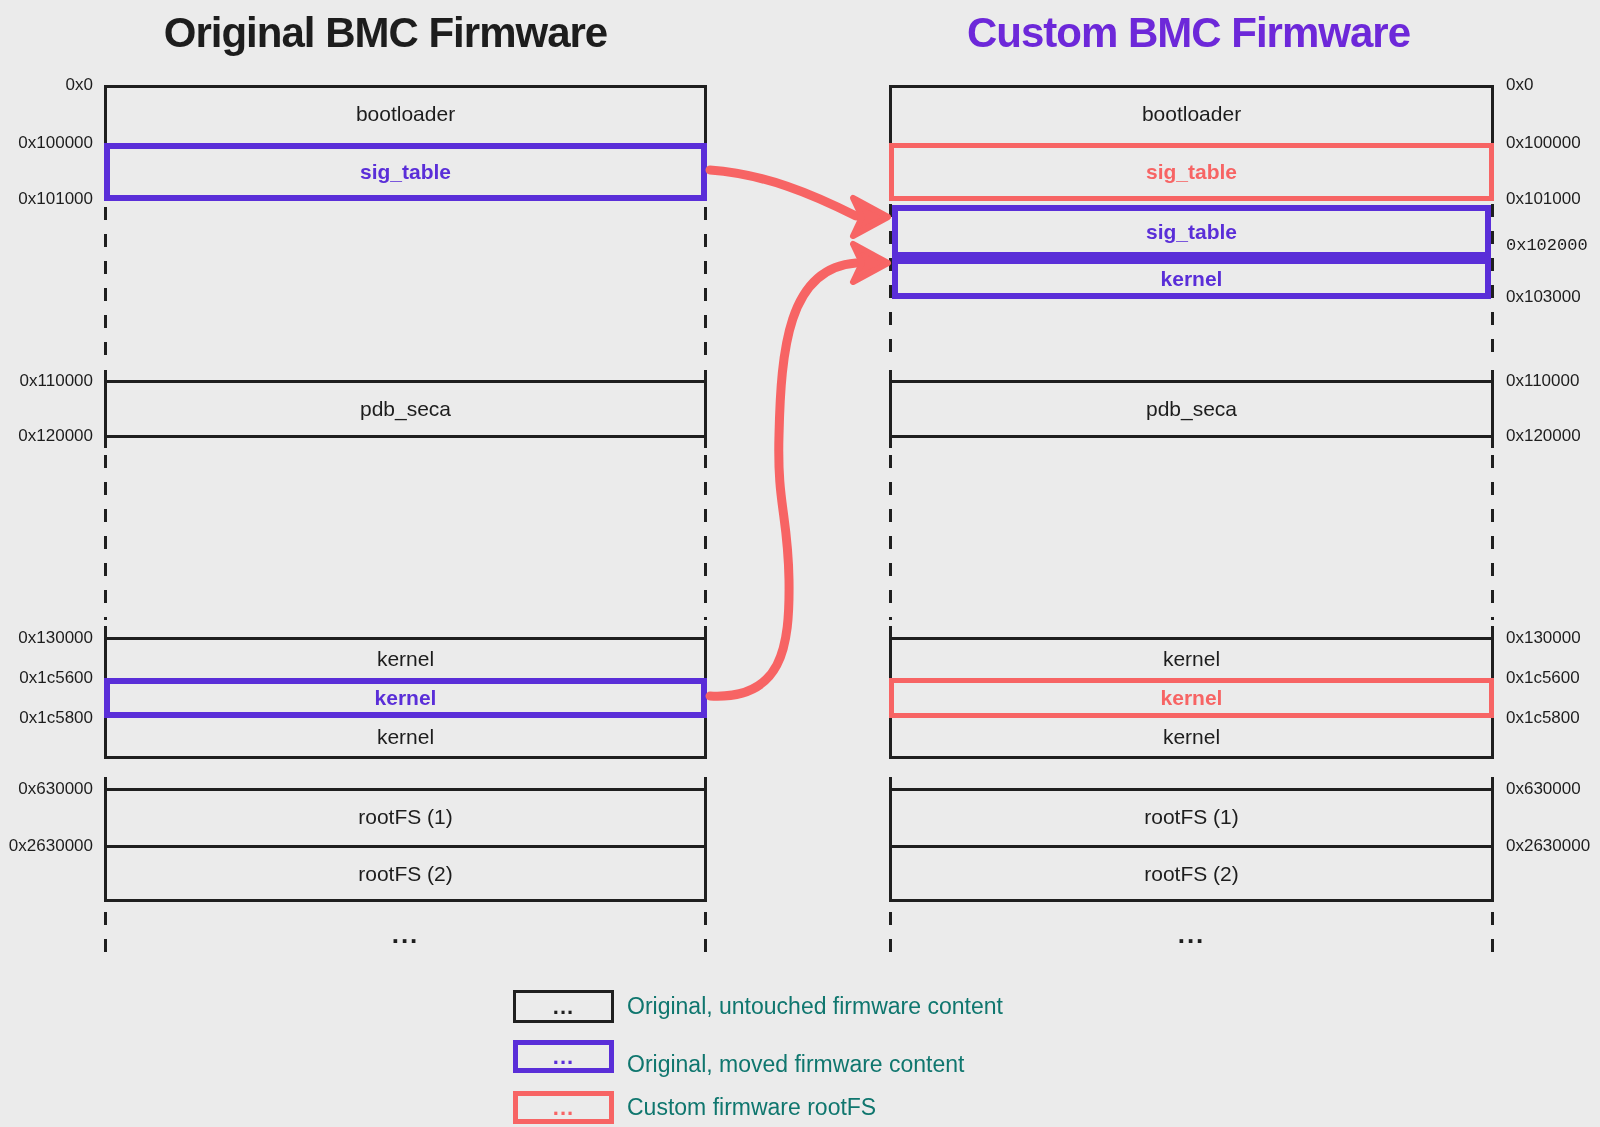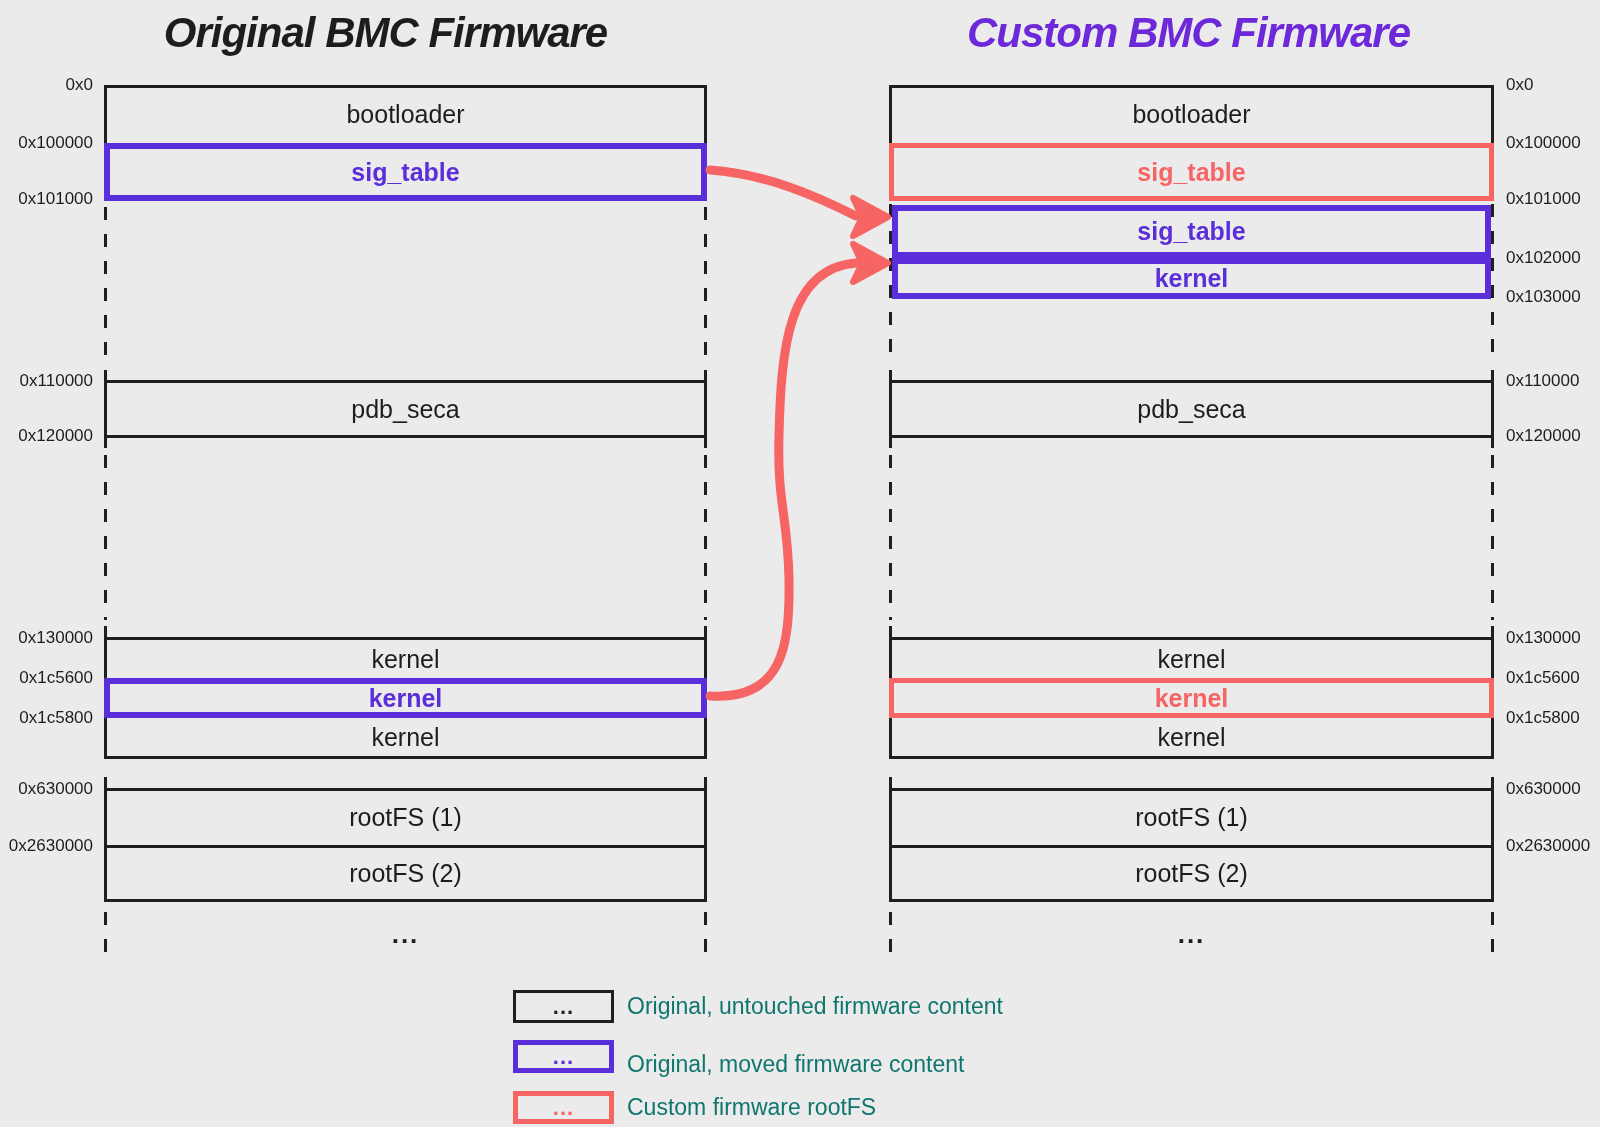--- a/index.html
+++ b/index.html
@@ -1,32 +1,32 @@
 <!DOCTYPE html>
 <html><head>
 <meta charset="utf-8">
 <style>
   html,body{margin:0;padding:0;}
   body{font-family:"Liberation Sans","DejaVu Sans",sans-serif;background:#EBEBEB;}
   .page{position:relative;width:1600px;height:1127px;background:#EBEBEB;overflow:hidden;}
 
   .title{position:absolute;top:8px;height:50px;text-align:center;
-         font-size:42px;font-weight:bold;letter-spacing:-1px;color:#1D1D1D;line-height:50px;font-style:italic;}
+         font-size:42px;font-weight:bold;letter-spacing:-1px;color:#1D1D1D;line-height:50px;}
   .title.coral{color:#6d28d9;}
   .hline{position:absolute;height:3px;background:#1F1F1F;}
   .sides{position:absolute;border-left:3px solid #1F1F1F;border-right:3px solid #1F1F1F;box-sizing:border-box;}
   .sides.capped{border-bottom:3px solid #1F1F1F;}
   .boxTLR{position:absolute;border:3px solid #1F1F1F;border-bottom:none;box-sizing:border-box;}
   .pbox{position:absolute;border:6px solid #5A2ED8;box-sizing:border-box;}
   .rbox{position:absolute;border:5px solid #F76464;box-sizing:border-box;}
   .vdash{position:absolute;width:3px;
          background:repeating-linear-gradient(to bottom,#1F1F1F 0 13px,rgba(0,0,0,0) 13px 27px);}
 
   .seg-label{position:absolute;display:flex;align-items:center;justify-content:center;
-             font-size:25px;color:#1D1D1D;}
+             font-size:21px;color:#1D1D1D;}
   .seg-label.purple{color:#5A2ED8;font-weight:bold;}
   .seg-label.coral{color:#F76464;font-weight:bold;}
 
   .addr{position:absolute;height:20px;line-height:20px;font-size:17px;color:#1D1D1D;white-space:nowrap;}
   .addr.left-side{text-align:right;}
 
   .dots{position:absolute;display:flex;align-items:center;justify-content:center;
         font-size:26px;font-weight:bold;letter-spacing:2px;color:#1D1D1D;}
 
   .legend-box{position:absolute;left:513px;width:101px;height:33px;box-sizing:border-box;
@@ -134,21 +134,21 @@
     <div class="seg-label" style="left:889px;top:791px;width:605px;height:52px;">rootFS (1)</div>
     <div class="seg-label" style="left:889px;top:848px;width:605px;height:51px;">rootFS (2)</div>
 
     <div class="vdash" style="left:889px;top:912px;height:46px;"></div>
     <div class="vdash" style="left:1491px;top:912px;height:46px;"></div>
     <div class="dots" style="left:889px;top:918px;width:605px;height:32px;">...</div>
 
     <div class="addr" style="left:1506px;top:75px;">0x0</div>
     <div class="addr" style="left:1506px;top:133px;">0x100000</div>
     <div class="addr" style="left:1506px;top:189px;">0x101000</div>
-    <div class="addr" style="left:1506px;top:248px;">0x102000</div>
+    <div class="addr" style="left:1506px;top:236px;font-family:Liberation Mono, monospace;">0x102000</div>
     <div class="addr" style="left:1506px;top:287px;">0x103000</div>
     <div class="addr" style="left:1506px;top:371px;">0x110000</div>
     <div class="addr" style="left:1506px;top:426px;">0x120000</div>
     <div class="addr" style="left:1506px;top:628px;">0x130000</div>
     <div class="addr" style="left:1506px;top:668px;">0x1c5600</div>
     <div class="addr" style="left:1506px;top:708px;">0x1c5800</div>
     <div class="addr" style="left:1506px;top:779px;">0x630000</div>
     <div class="addr" style="left:1506px;top:836px;">0x2630000</div>
   </div>
 

